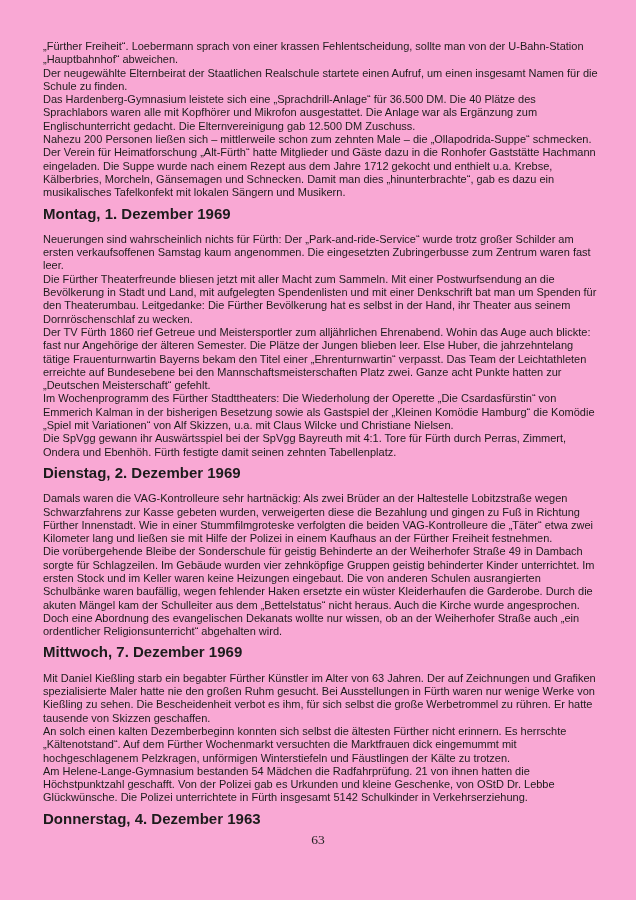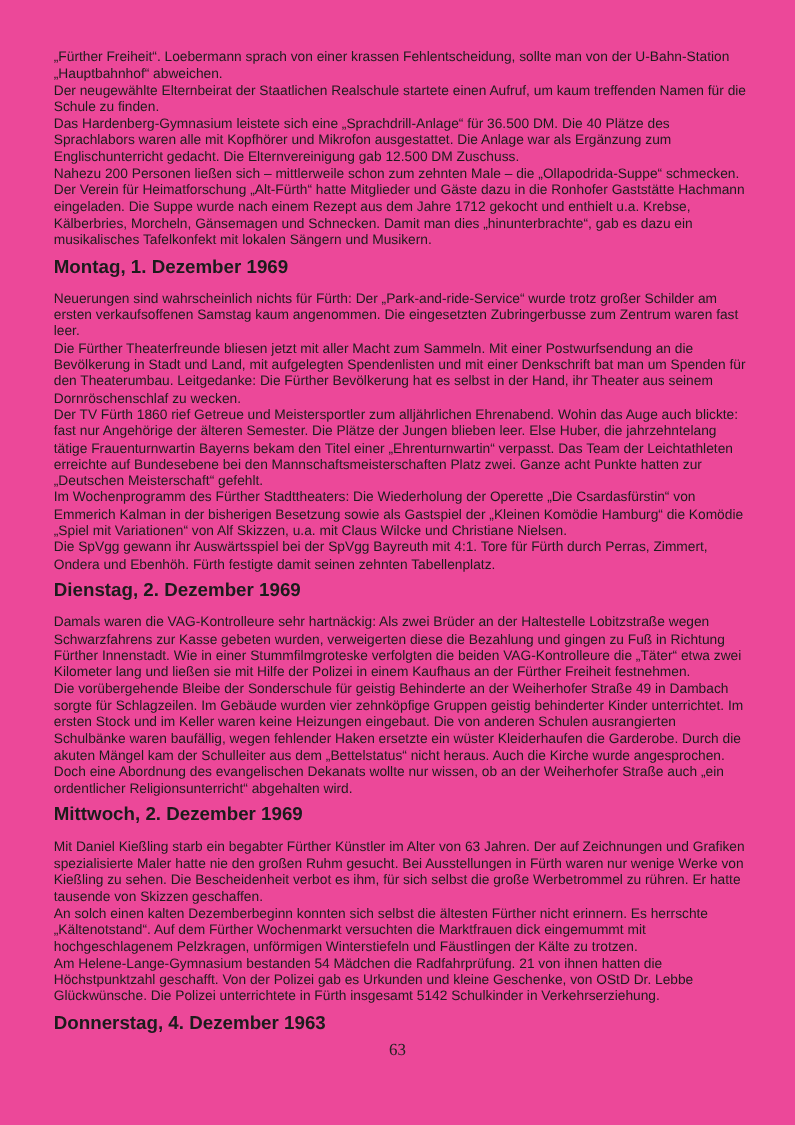--- a/index.html
+++ b/index.html
@@ -11,21 +11,21 @@
   body {
     position: relative;
     overflow: hidden;
     font-family: "Liberation Sans", sans-serif;
     color: #1c1c1c;
     -webkit-font-smoothing: antialiased;
   }
   .page {
     position: absolute;
     inset: 0;
-    background: #ec4899;
+    background: #f9a8d4;
   }
   .page-content {
     position: absolute;
     left: 43px;
     top: 40px;
     width: 557px;
     font-size: 11px;
     line-height: 13.3px;
     text-align: left;
   }
@@ -48,32 +48,32 @@
     font-size: 13.5px;
     color: #222222;
   }
 </style>
 </head>
 <body>
 
 <div class="page">
   <div class="page-content">
       <p class="entry">„Fürther Freiheit“. Loebermann sprach von einer krassen Fehlentscheidung, sollte man von der U-Bahn-Station „Hauptbahnhof“ abweichen.</p>
-      <p class="entry">Der neugewählte Elternbeirat der Staatlichen Realschule startete einen Aufruf, um kaum treffenden Namen für die Schule zu finden.</p>
+      <p class="entry">Der neugewählte Elternbeirat der Staatlichen Realschule startete einen Aufruf, um einen insgesamt Namen für die Schule zu finden.</p>
       <p class="entry">Das Hardenberg-Gymnasium leistete sich eine „Sprachdrill-Anlage“ für 36.500 DM. Die 40 Plätze des Sprachlabors waren alle mit Kopfhörer und Mikrofon ausgestattet. Die Anlage war als Ergänzung zum Englischunterricht gedacht. Die Elternvereinigung gab 12.500 DM Zuschuss.</p>
       <p class="entry">Nahezu 200 Personen ließen sich – mittlerweile schon zum zehnten Male – die „Ollapodrida-Suppe“ schmecken. Der Verein für Heimatforschung „Alt-Fürth“ hatte Mitglieder und Gäste dazu in die Ronhofer Gaststätte Hachmann eingeladen. Die Suppe wurde nach einem Rezept aus dem Jahre 1712 gekocht und enthielt u.a. Krebse, Kälberbries, Morcheln, Gänsemagen und Schnecken. Damit man dies „hinunterbrachte“, gab es dazu ein musikalisches Tafelkonfekt mit lokalen Sängern und Musikern.</p>
       <h2 class="date-heading">Montag, 1. Dezember 1969</h2>
       <p class="entry">Neuerungen sind wahrscheinlich nichts für Fürth: Der „Park-and-ride-Service“ wurde trotz großer Schilder am ersten verkaufsoffenen Samstag kaum angenommen. Die eingesetzten Zubringerbusse zum Zentrum waren fast leer.</p>
       <p class="entry">Die Fürther Theaterfreunde bliesen jetzt mit aller Macht zum Sammeln. Mit einer Postwurfsendung an die Bevölkerung in Stadt und Land, mit aufgelegten Spendenlisten und mit einer Denkschrift bat man um Spenden für den Theaterumbau. Leitgedanke: Die Fürther Bevölkerung hat es selbst in der Hand, ihr Theater aus seinem Dornröschenschlaf zu wecken.</p>
       <p class="entry">Der TV Fürth 1860 rief Getreue und Meistersportler zum alljährlichen Ehrenabend. Wohin das Auge auch blickte: fast nur Angehörige der älteren Semester. Die Plätze der Jungen blieben leer. Else Huber, die jahrzehntelang tätige Frauenturnwartin Bayerns bekam den Titel einer „Ehrenturnwartin“ verpasst. Das Team der Leichtathleten erreichte auf Bundesebene bei den Mannschaftsmeisterschaften Platz zwei. Ganze acht Punkte hatten zur „Deutschen Meisterschaft“ gefehlt.</p>
       <p class="entry">Im Wochenprogramm des Fürther Stadttheaters: Die Wiederholung der Operette „Die Csardasfürstin“ von Emmerich Kalman in der bisherigen Besetzung sowie als Gastspiel der „Kleinen Komödie Hamburg“ die Komödie „Spiel mit Variationen“ von Alf Skizzen, u.a. mit Claus Wilcke und Christiane Nielsen.</p>
       <p class="entry">Die SpVgg gewann ihr Auswärtsspiel bei der SpVgg Bayreuth mit 4:1. Tore für Fürth durch Perras, Zimmert, Ondera und Ebenhöh. Fürth festigte damit seinen zehnten Tabellenplatz.</p>
       <h2 class="date-heading">Dienstag, 2. Dezember 1969</h2>
       <p class="entry">Damals waren die VAG-Kontrolleure sehr hartnäckig: Als zwei Brüder an der Haltestelle Lobitzstraße wegen Schwarzfahrens zur Kasse gebeten wurden, verweigerten diese die Bezahlung und gingen zu Fuß in Richtung Fürther Innenstadt. Wie in einer Stummfilmgroteske verfolgten die beiden VAG-Kontrolleure die „Täter“ etwa zwei Kilometer lang und ließen sie mit Hilfe der Polizei in einem Kaufhaus an der Fürther Freiheit festnehmen.</p>
       <p class="entry">Die vorübergehende Bleibe der Sonderschule für geistig Behinderte an der Weiherhofer Straße 49 in Dambach sorgte für Schlagzeilen. Im Gebäude wurden vier zehnköpfige Gruppen geistig behinderter Kinder unterrichtet. Im ersten Stock und im Keller waren keine Heizungen eingebaut. Die von anderen Schulen ausrangierten Schulbänke waren baufällig, wegen fehlender Haken ersetzte ein wüster Kleiderhaufen die Garderobe. Durch die akuten Mängel kam der Schulleiter aus dem „Bettelstatus“ nicht heraus. Auch die Kirche wurde angesprochen. Doch eine Abordnung des evangelischen Dekanats wollte nur wissen, ob an der Weiherhofer Straße auch „ein ordentlicher Religionsunterricht“ abgehalten wird.</p>
-      <h2 class="date-heading">Mittwoch, 2. Dezember 1969</h2>
+      <h2 class="date-heading">Mittwoch, 7. Dezember 1969</h2>
       <p class="entry">Mit Daniel Kießling starb ein begabter Fürther Künstler im Alter von 63 Jahren. Der auf Zeichnungen und Grafiken spezialisierte Maler hatte nie den großen Ruhm gesucht. Bei Ausstellungen in Fürth waren nur wenige Werke von Kießling zu sehen. Die Bescheidenheit verbot es ihm, für sich selbst die große Werbetrommel zu rühren. Er hatte tausende von Skizzen geschaffen.</p>
       <p class="entry">An solch einen kalten Dezemberbeginn konnten sich selbst die ältesten Fürther nicht erinnern. Es herrschte „Kältenotstand“. Auf dem Fürther Wochenmarkt versuchten die Marktfrauen dick eingemummt mit hochgeschlagenem Pelzkragen, unförmigen Winterstiefeln und Fäustlingen der Kälte zu trotzen.</p>
       <p class="entry">Am Helene-Lange-Gymnasium bestanden 54 Mädchen die Radfahrprüfung. 21 von ihnen hatten die Höchstpunktzahl geschafft. Von der Polizei gab es Urkunden und kleine Geschenke, von OStD Dr. Lebbe Glückwünsche. Die Polizei unterrichtete in Fürth insgesamt 5142 Schulkinder in Verkehrserziehung.</p>
       <h2 class="date-heading">Donnerstag, 4. Dezember 1963</h2>
     </div>
   <div class="page-number">63</div>
 </div>
 
 </body></html>

